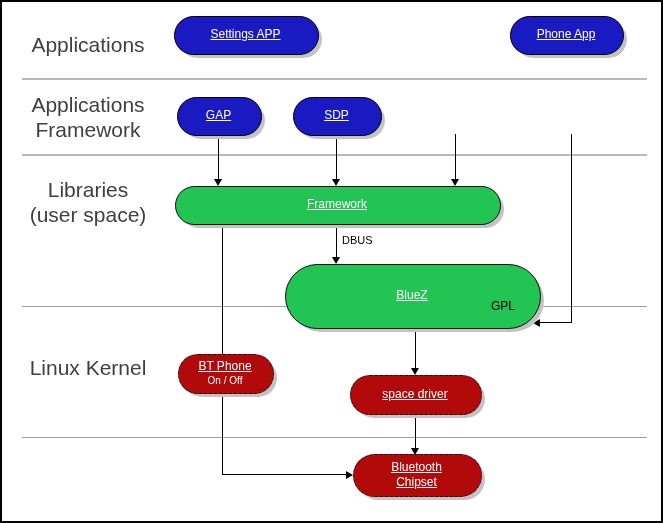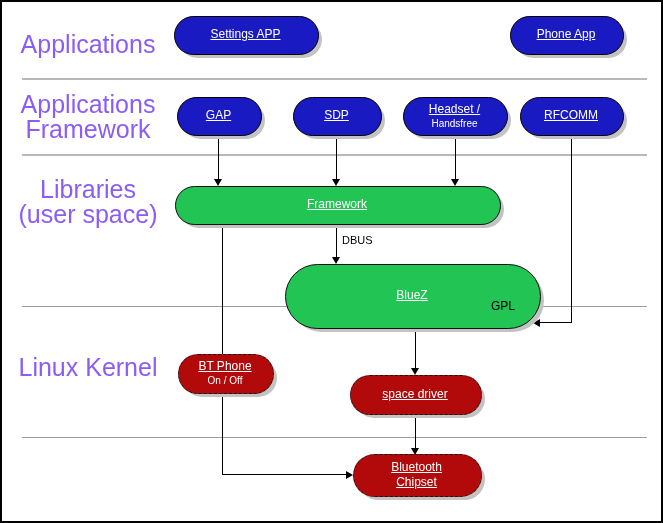--- a/index.html
+++ b/index.html
@@ -23,22 +23,22 @@
     left: 20px;
     right: 14px;
     height: 2px;
     background: #b9b9b9;
   }
   .divider.thin { height: 1px; background: #9d9d9d; }
 
   
   .layer-label {
     position: absolute;
-    color: #8b5cf6;
-    font-size: 25px;
+    color: #404040;
+    font-size: 21px;
     line-height: 25px;
     text-align: center;
     width: 168px;
     left: 2px;
     white-space: pre-line;
     letter-spacing: 0px;
   }
 
   
   .node {
@@ -202,32 +202,21 @@
     <span class="body"></span>
     <span class="lbl1">GAP</span>
   </div>
 
   <div class="node node-blue" style="left:291px; top:95px; width:87px; height:37px;">
     <span class="shadow"></span>
     <span class="body"></span>
     <span class="lbl1">SDP</span>
   </div>
 
-  <div class="node node-blue" style="left:401px; top:95px; width:103px; height:37px;">
-    <span class="shadow"></span>
-    <span class="body"></span>
-    <span class="lbl1">Headset /</span>
-    <span class="lbl2">Handsfree</span>
-  </div>
-
-  <div class="node node-blue" style="left:518px; top:95px; width:102px; height:37px;">
-    <span class="shadow"></span>
-    <span class="body"></span>
-    <span class="lbl1">RFCOMM</span>
-  </div>
+
 
   <div class="node node-green" style="left:173px; top:184px; width:324px; height:37px;">
     <span class="shadow"></span>
     <span class="body"></span>
     <span class="lbl1">Framework</span>
   </div>
 
   <div class="node node-green" style="left:283px; top:262px; width:254px; height:63px;">
     <span class="shadow"></span>
     <span class="body"></span>

